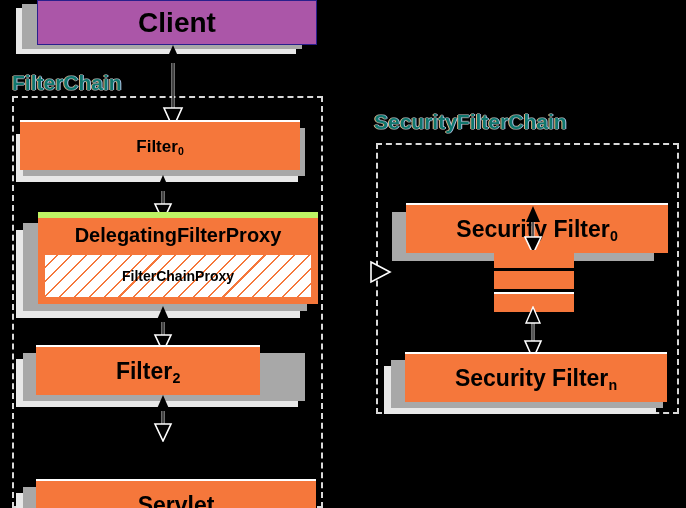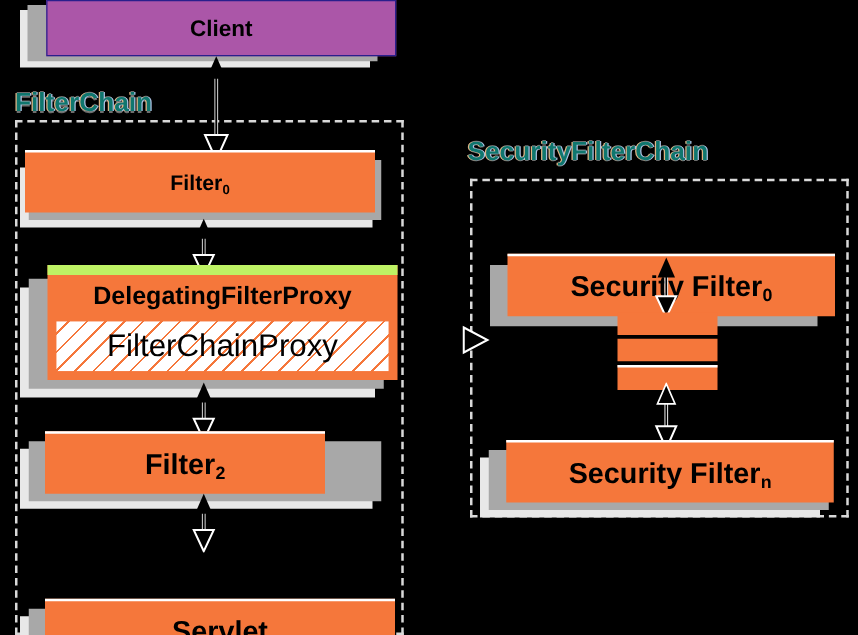--- a/index.html
+++ b/index.html
@@ -61,21 +61,21 @@
     top: 0.30em;
     left: 0.02em;
     font-weight: bold;
   }
 
   
   .dfp-outer {
     position: absolute;
     box-sizing: border-box;
     background: #f5773b;
-    border-top: 8px solid #bef264;
+    border-top: 6px solid #bef264;
     padding: 0;
   }
   .dfp-title {
     position: absolute;
     left: 0; right: 0; top: 0;
     height: 34px;
     display: flex;
     align-items: center;
     justify-content: center;
     font-weight: bold;
@@ -97,22 +97,22 @@
         #ffffff 9px,
         #f5773b 9px,
         #f5773b 10.5px
       );
     display: flex;
     align-items: center;
     justify-content: center;
   }
   .dfp-inner .label {
     color: #000;
-    font-weight: normal;
-    font-size: 25px;
+    font-weight: bold;
+    font-size: 14px;
   }
 
   
   .chain-box {
     position: absolute;
     box-sizing: border-box;
     border: 2px dashed #d9d9d9;
     background: transparent;
     pointer-events: none;
   }
@@ -149,21 +149,21 @@
 
   <div class="chain-box" style="left:12px; top:96px; width:311px; height:412px;"></div>
   <div class="chain-label" style="left:12px; top:71px;">FilterChain</div>
 
   <div class="chain-box" style="left:376px; top:143px; width:303px; height:271px;"></div>
   <div class="chain-label" style="left:374px; top:110px;">SecurityFilterChain</div>
 
   <div class="node" style="left:16px; top:0px; width:300px; height:55px;">
     <div class="shadow-far" style="left:0px;  top:8px;  width:280px; height:46px;"></div>
     <div class="shadow-near" style="left:6px;  top:4px;  width:280px; height:45px;"></div>
-    <div class="card purple" style="left:21px; top:0px; width:280px; height:45px; font-size:18px;">
+    <div class="card purple" style="left:21px; top:0px; width:280px; height:45px; font-size:28px;">
       <span class="label">Client</span>
     </div>
   </div>
 
   <div class="arrow" style="left:162px; top:44px; width:22px; height:85px;">
     <svg width="22" height="85" viewBox="0 0 22 85">
       <line x1="11" y1="16" x2="11" y2="66" stroke="#d8d8d8" stroke-width="3"></line>
       <line x1="11" y1="16" x2="11" y2="66" stroke="#000000" stroke-width="1.4"></line>
       <polygon points="11,1 3,19 19,19" fill="#000000"></polygon>
       <polygon points="11,84 2,64 20,64" fill="#000000" stroke="#ffffff" stroke-width="1.6"></polygon>

